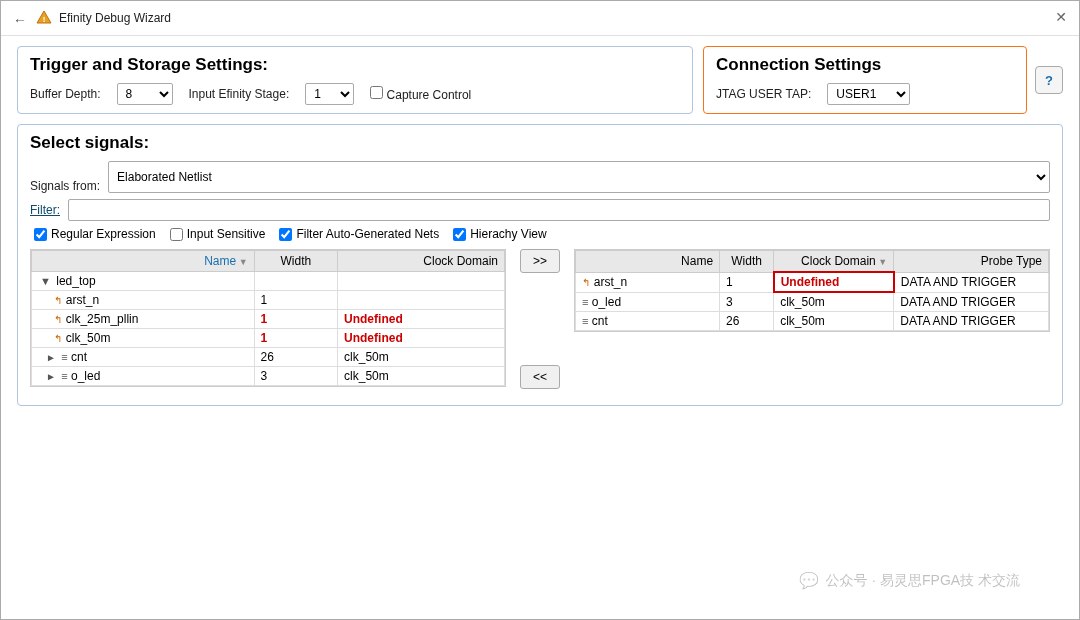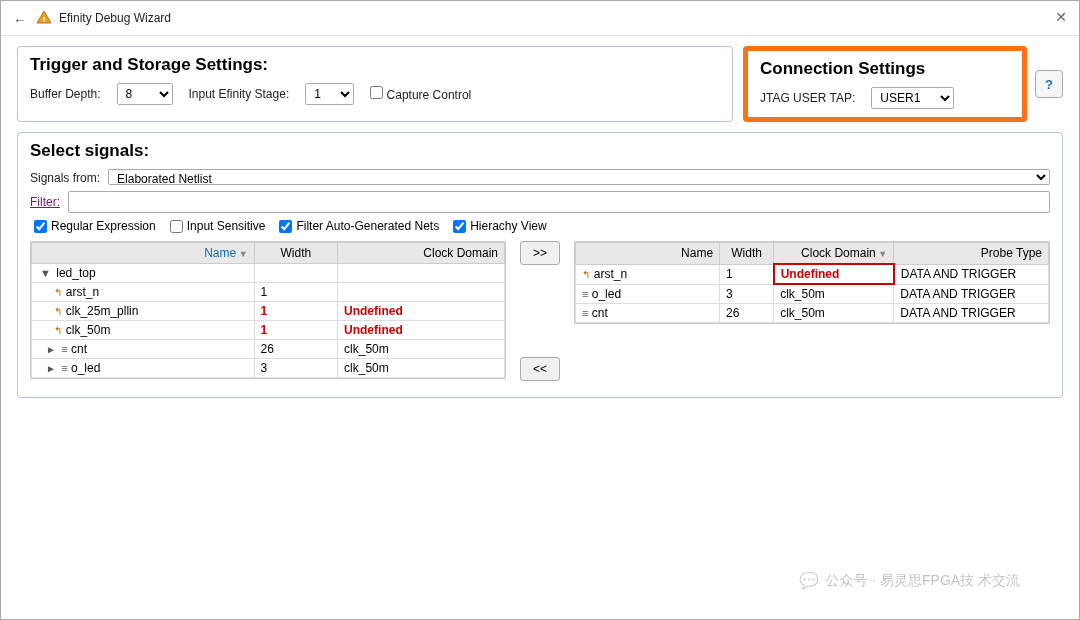--- a/index.html
+++ b/index.html
@@ -71,22 +71,22 @@
     }
     .trigger-storage {
       flex: 1;
       border: 1px solid #b0c4de;
       border-radius: 4px;
       padding: 8px 12px;
       background: #fff;
       margin-right: 10px;
     }
     .connection-settings {
-      width: 284px;
-      border: 5px solid #f97316;
+      width: 324px;
+      border: 1px solid #f97316;
       border-radius: 4px;
       padding: 8px 12px;
       background: #fff;
       margin-right: 8px;
     }
     .help-btn {
       width: 28px;
       height: 28px;
       border: 1px solid #aaa;
       border-radius: 4px;
@@ -131,35 +131,35 @@
       background: #fff;
     }
     .signals-from-row {
       display: flex;
       align-items: flex-end;
       gap: 8px;
       margin-bottom: 6px;
     }
     .signals-from-row select {
       flex: 1;
-      height: 16px;
+      height: 32px;
     }
     .filter-row {
       display: flex;
       align-items: center;
       gap: 8px;
       margin-bottom: 6px;
     }
     .filter-row input[type="text"] {
       flex: 1;
       height: 22px;
     }
     .filter-underline {
       text-decoration: underline;
-      color: #701a75;
+      color: #0c4a6e;
     }
     .checkboxes-row {
       display: flex;
       align-items: center;
       gap: 14px;
       margin-bottom: 8px;
       padding-left: 4px;
     }
     .checkbox-item {
       display: flex;

